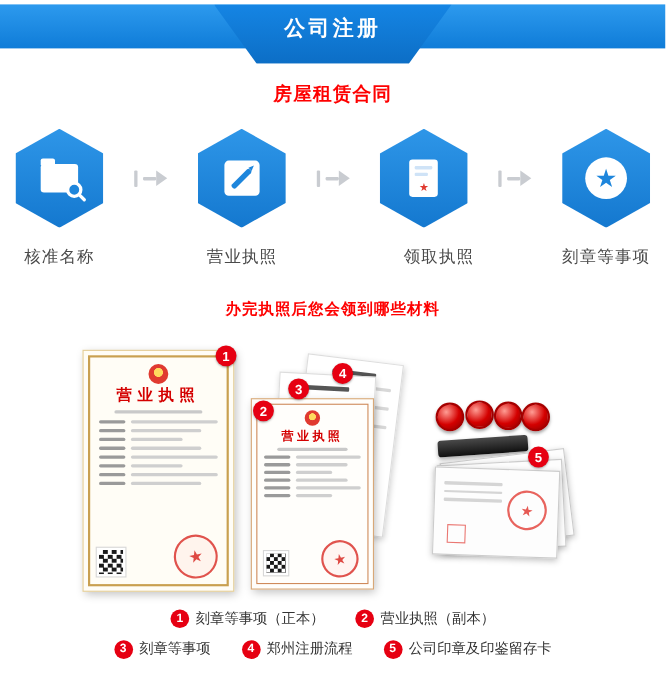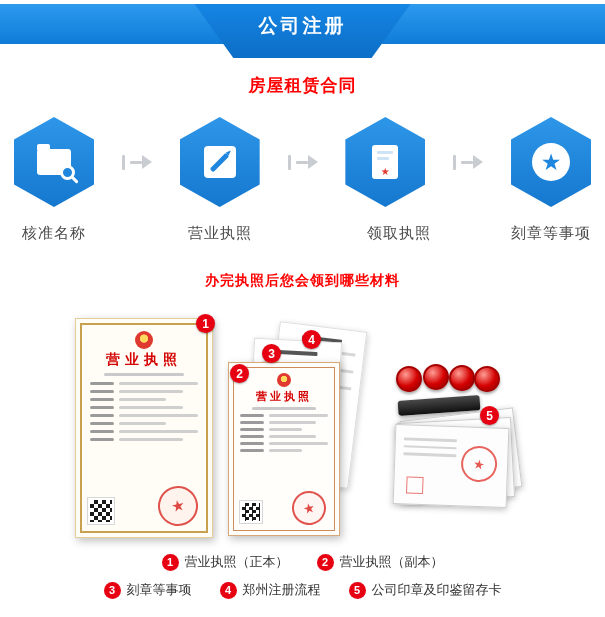--- a/index.html
+++ b/index.html
@@ -365,21 +365,21 @@
   <div class="badge b2">2</div>
   <div class="badge b3">3</div>
   <div class="badge b4">4</div>
   <div class="badge b5">5</div>
 </div>
 
 <div class="legend">
   <div class="legend-row">
     <div class="legend-item">
       <span class="legend-num">1</span>
-      <span>营业执照（正本）</span>
+      <span>刻章等事项（正本）</span>
     </div>
     <div class="legend-item">
       <span class="legend-num">2</span>
       <span>营业执照（副本）</span>
     </div>
   </div>
   <div class="legend-row">
     <div class="legend-item">
       <span class="legend-num">3</span>
       <span>刻章等事项</span>

